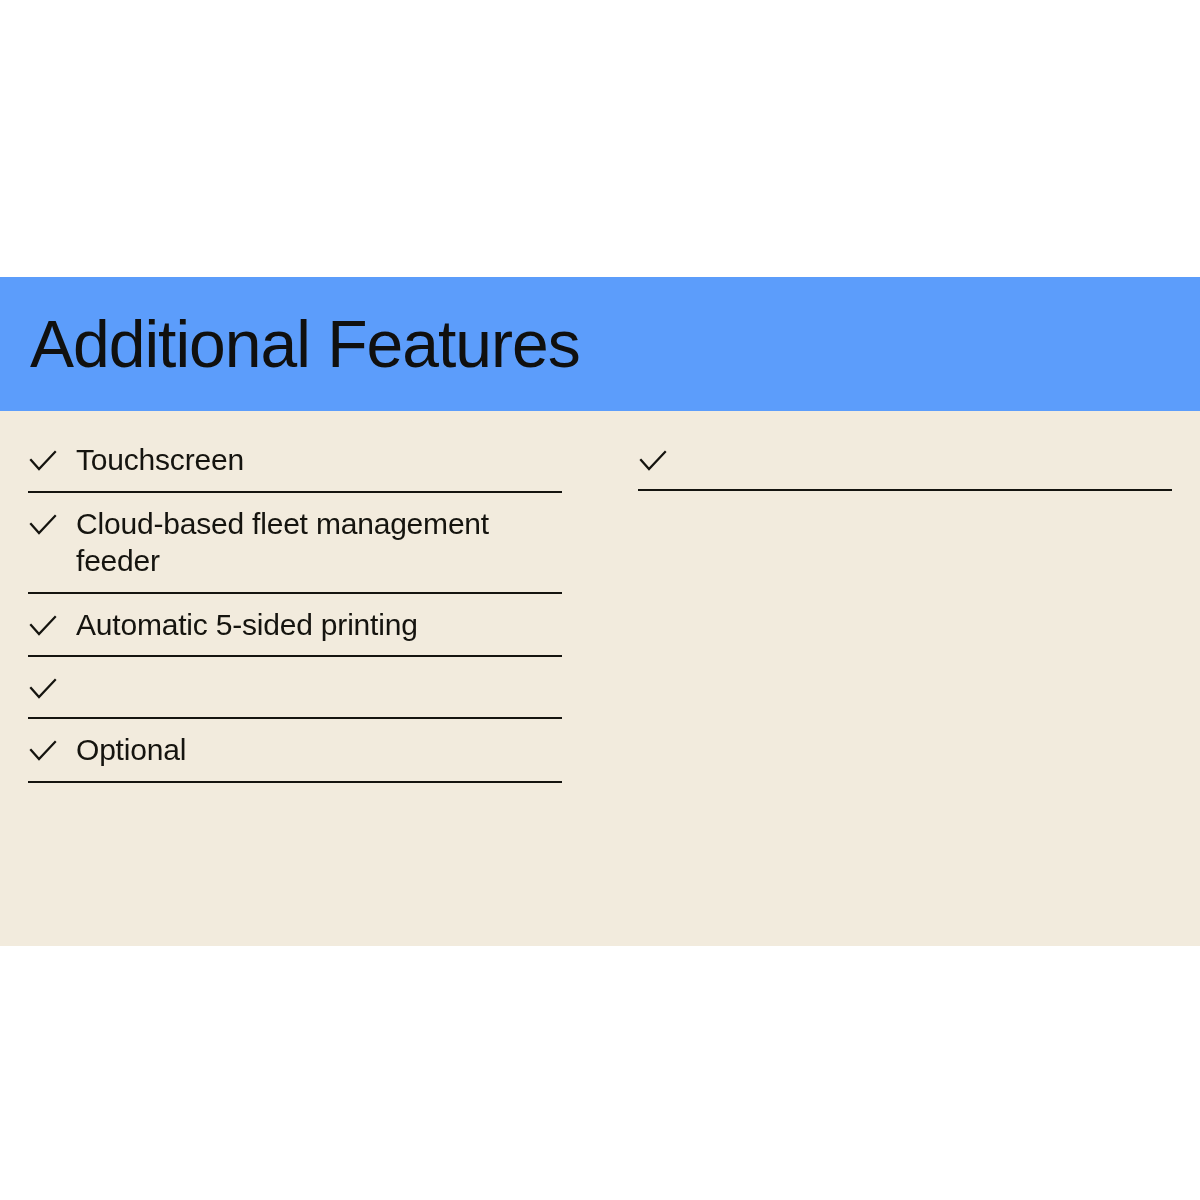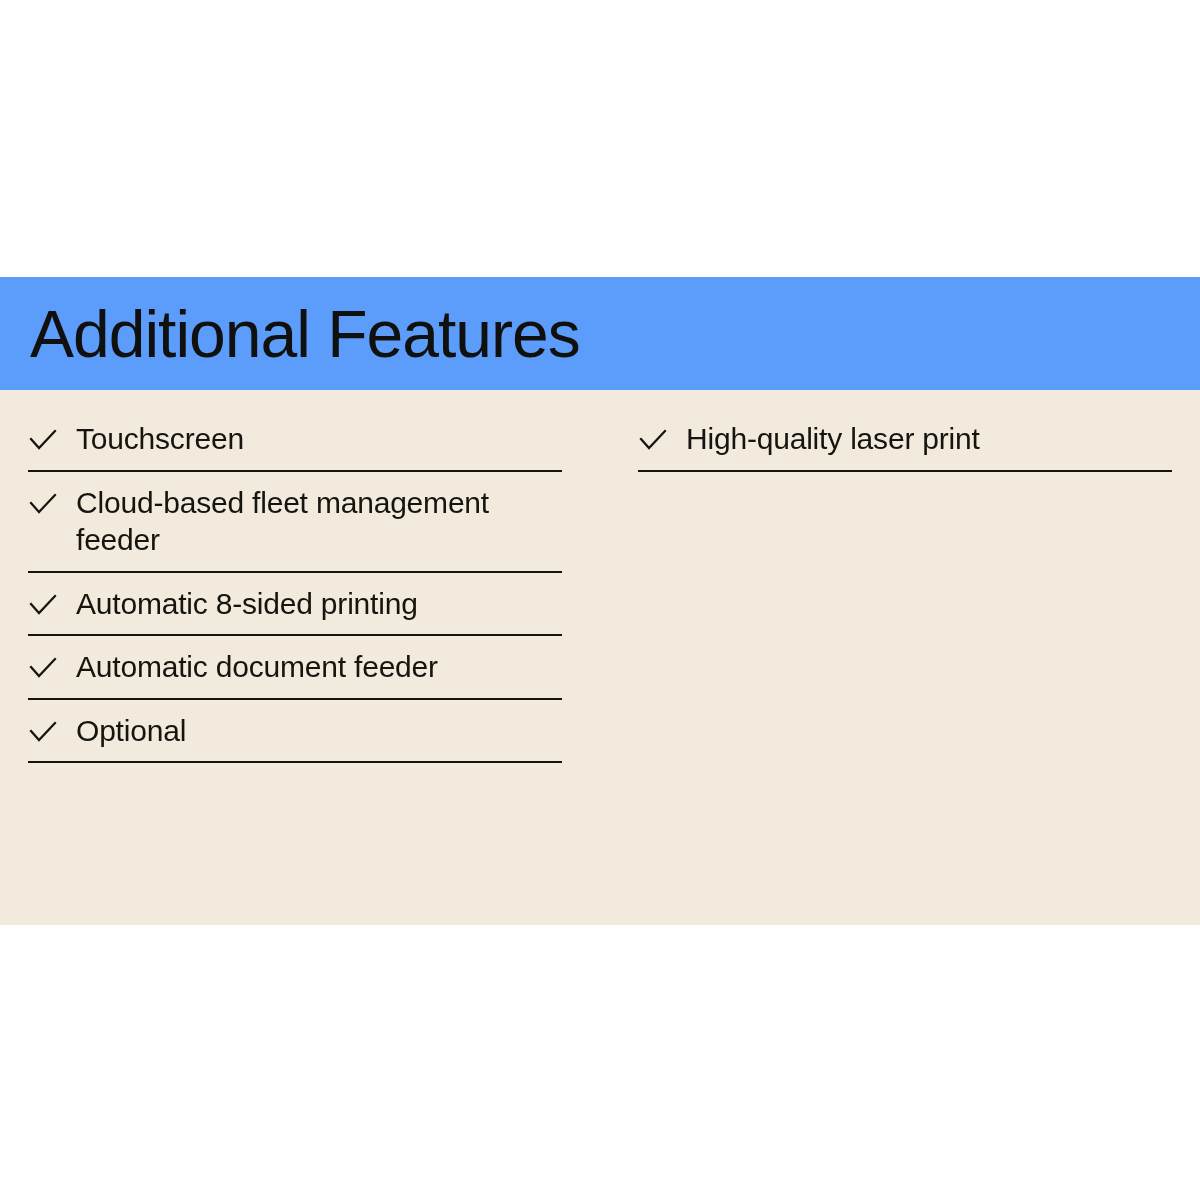--- a/index.html
+++ b/index.html
@@ -14,21 +14,21 @@
     overflow: hidden;
   }
   .panel {
     position: absolute;
     left: 0;
     top: 277px;
     width: 1200px;
   }
   .panel-header {
     background: #5c9dfb;
-    height: 113px;
+    height: 134px;
     display: flex;
     align-items: center;
     padding: 0 0 0 30px;
     box-sizing: border-box;
   }
   .panel-title {
     font-size: 66px;
     font-weight: 400;
     color: #10100f;
     letter-spacing: -1px;
@@ -105,30 +105,29 @@
         </span>
         <span class="feature-label">Cloud-based fleet management feeder</span>
       </div>
 
       <div class="feature-row">
         <span class="check-icon">
           <svg width="30" height="30" viewBox="0 0 30 30">
               <path d="M3 13 L11 22 L27 5" fill="none" stroke="#15140f" stroke-width="2.2" stroke-linecap="square"></path>
             </svg>
         </span>
-        <span class="feature-label">Automatic 8-sided printing</span>
+        <span class="feature-label">Automatic 5-sided printing</span>
       </div>
 
       <div class="feature-row">
         <span class="check-icon">
           <svg width="30" height="30" viewBox="0 0 30 30">
               <path d="M3 13 L11 22 L27 5" fill="none" stroke="#15140f" stroke-width="2.2" stroke-linecap="square"></path>
             </svg>
         </span>
-        <span class="feature-label">Automatic document feeder</span>
       </div>
 
       <div class="feature-row">
         <span class="check-icon">
           <svg width="30" height="30" viewBox="0 0 30 30">
               <path d="M3 13 L11 22 L27 5" fill="none" stroke="#15140f" stroke-width="2.2" stroke-linecap="square"></path>
             </svg>
         </span>
         <span class="feature-label">Optional</span>
       </div>
@@ -137,21 +136,20 @@
     </div>
 
     <div class="col">
 
       <div class="feature-row">
         <span class="check-icon">
           <svg width="30" height="30" viewBox="0 0 30 30">
               <path d="M3 13 L11 22 L27 5" fill="none" stroke="#15140f" stroke-width="2.2" stroke-linecap="square"></path>
             </svg>
         </span>
-        <span class="feature-label">High-quality laser print</span>
       </div>
 
 
       <div class="spacer-row"></div>
     </div>
 
   </div>
 </div>
 
 </body></html>

